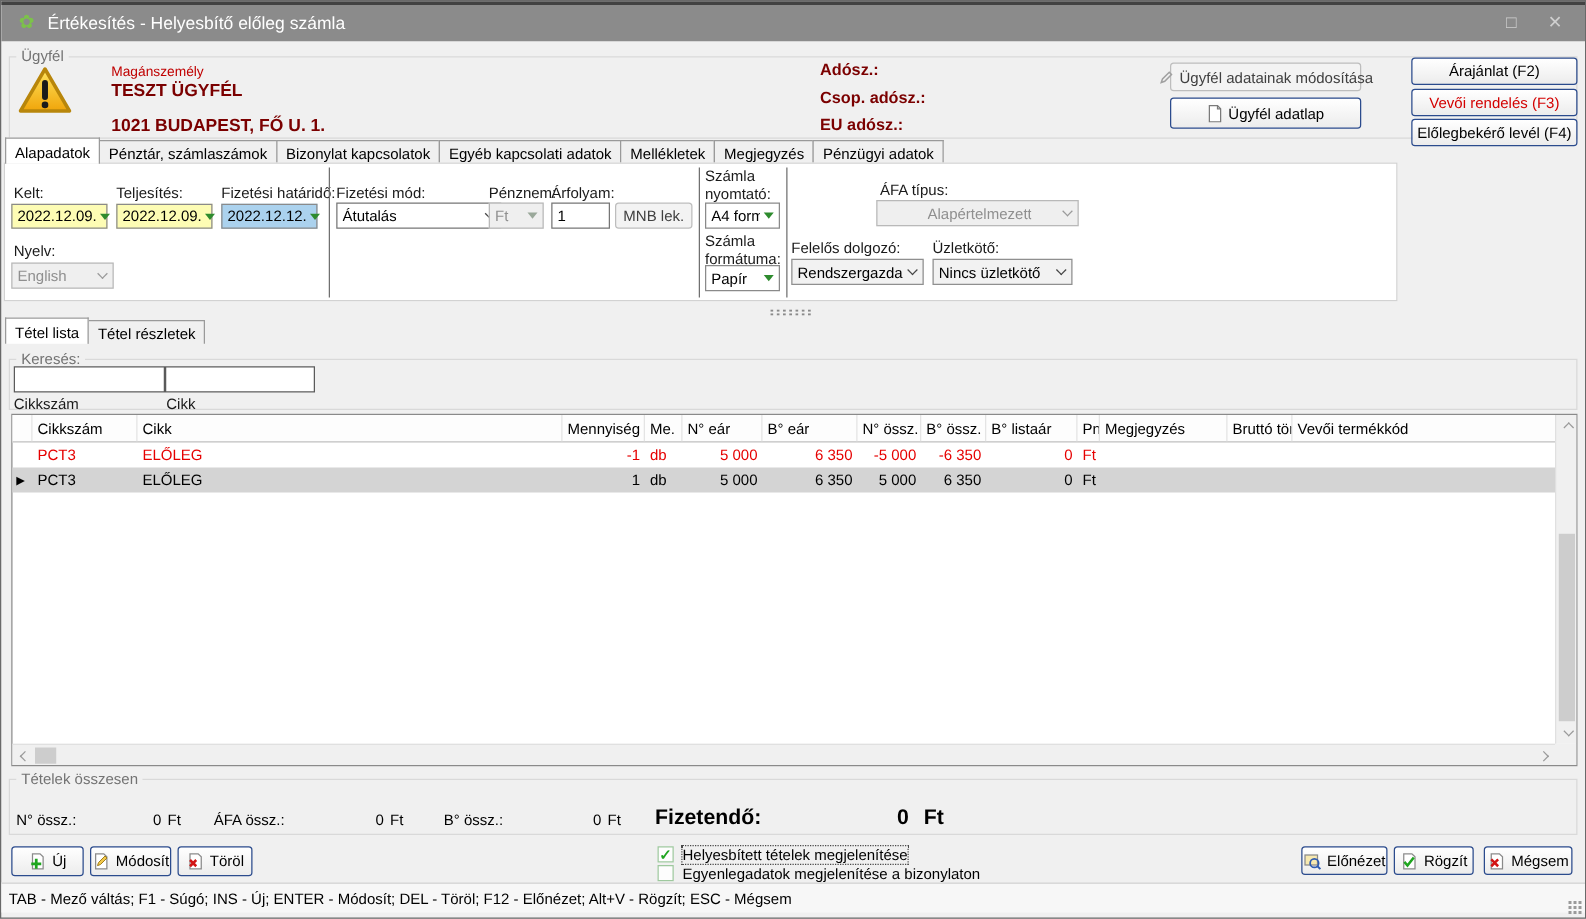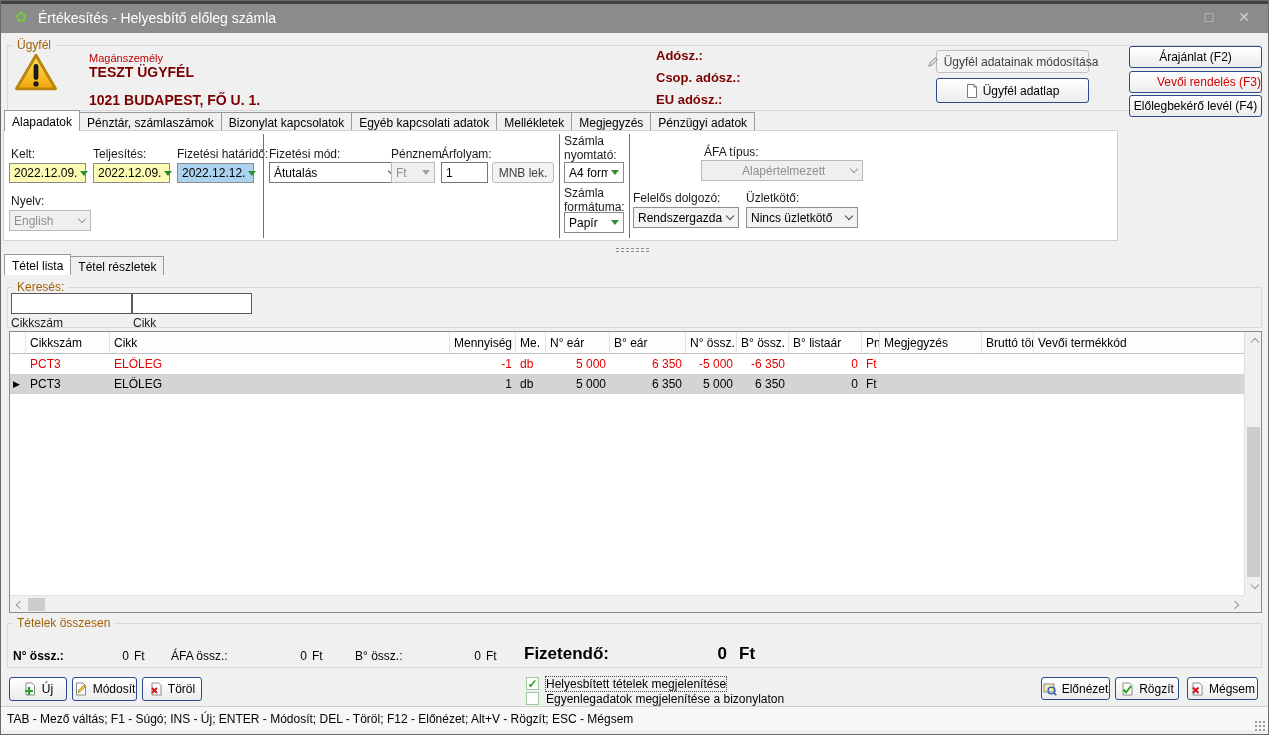--- a/index.html
+++ b/index.html
@@ -14,33 +14,33 @@
   
   .titlebar { position:absolute; left:0; top:0; width:100%; height:32px; background:#8b8b8b; }
   .titlebar-accent { position:absolute; left:0; top:0; width:100%; height:3px; background:#424242; }
   .title-text { position:absolute; left:37px; top:9px; color:#ffffff; font-size:14px; white-space:nowrap; }
   .app-icon { position:absolute; left:14px; top:7px; color:#7cc24a; font-size:15px; }
   .cap-btn { position:absolute; top:6px; width:30px; height:20px; color:#cfcfcf; font-size:14px;
              display:flex; align-items:center; justify-content:center; cursor:default; }
 
   
   .groupbox { position:absolute; border:1px solid #d9d9d9; }
-  .groupbox-label { position:absolute; top:-8px; left:5px; background:#f0f0f0; padding:0 4px; font-size:12px; color:#a16207; white-space:nowrap; }
+  .groupbox-label { position:absolute; top:-8px; left:5px; background:#f0f0f0; padding:0 4px; font-size:12px; color:#737373; white-space:nowrap; }
 
   
   .cust-type { position:absolute; left:88px; top:51px; color:#c00000; font-size:11px; }
   .cust-name { position:absolute; left:88px; top:63px; color:#7b0000; font-weight:bold; font-size:14px; }
   .cust-addr { position:absolute; left:88px; top:91px; color:#7b0000; font-weight:bold; font-size:14px; }
   .tax-label { position:absolute; left:655px; color:#7b0000; font-weight:bold; font-size:13px; }
 
   .btn { display:flex; align-items:center; justify-content:center; gap:5px;
          background:linear-gradient(#ffffff,#ececec); border-radius:3px; cursor:pointer; white-space:nowrap; }
   .btn-navy { border:1px solid #2b4b8d; }
   .btn-disabled { border:1px solid #bdbdbd; background:#f3f3f3; color:#404040; cursor:default; }
-  .red-text { color:#d30000;justify-content:flex-end; }
+  .red-text { color:#d30000; }
 
   
   .tabstrip { position:absolute; display:flex; align-items:flex-end; }
   .tab { padding:3px 7px 3px 7px; border:1px solid #9a9a9a; border-bottom:none; background:#f0f0f0;
          margin-right:-1px; font-size:12px; white-space:nowrap; cursor:pointer; height:19px; }
   .tab.active { background:#ffffff; height:21px; position:relative; z-index:3; padding-top:4px; }
 
   .panel { position:absolute; background:#ffffff; border:1px solid #d2d2d2; }
   .vsep { position:absolute; width:1px; background:#707070; }
 
@@ -362,21 +362,21 @@
           <span class="chev gray right" style="margin:0 2px 0 0;"></span>
         </div>
     </div>
     <div class="corner"></div>
   </div>
 
   <div class="groupbox" style="left:6px; top:622px; width:1255px; height:45px;">
     <span class="groupbox-label">Tételek összesen</span>
   </div>
 
-  <span class="sum-label" style="left:12px;font-weight:bold;">N° össz.:</span>
+  <span class="sum-label" style="left:12px;">N° össz.:</span>
   <span class="sum-val" style="left:60px; width:68px;">0</span>
   <span class="sum-label" style="left:133px;">Ft</span>
 
   <span class="sum-label" style="left:170px;">ÁFA össz.:</span>
   <span class="sum-val" style="left:228px; width:78px;">0</span>
   <span class="sum-label" style="left:311px;">Ft</span>
 
   <span class="sum-label bold" style="left:354px;">B° össz.:</span>
   <span class="sum-val bold" style="left:415px; width:65px;">0</span>
   <span class="sum-label bold" style="left:485px;">Ft</span>

